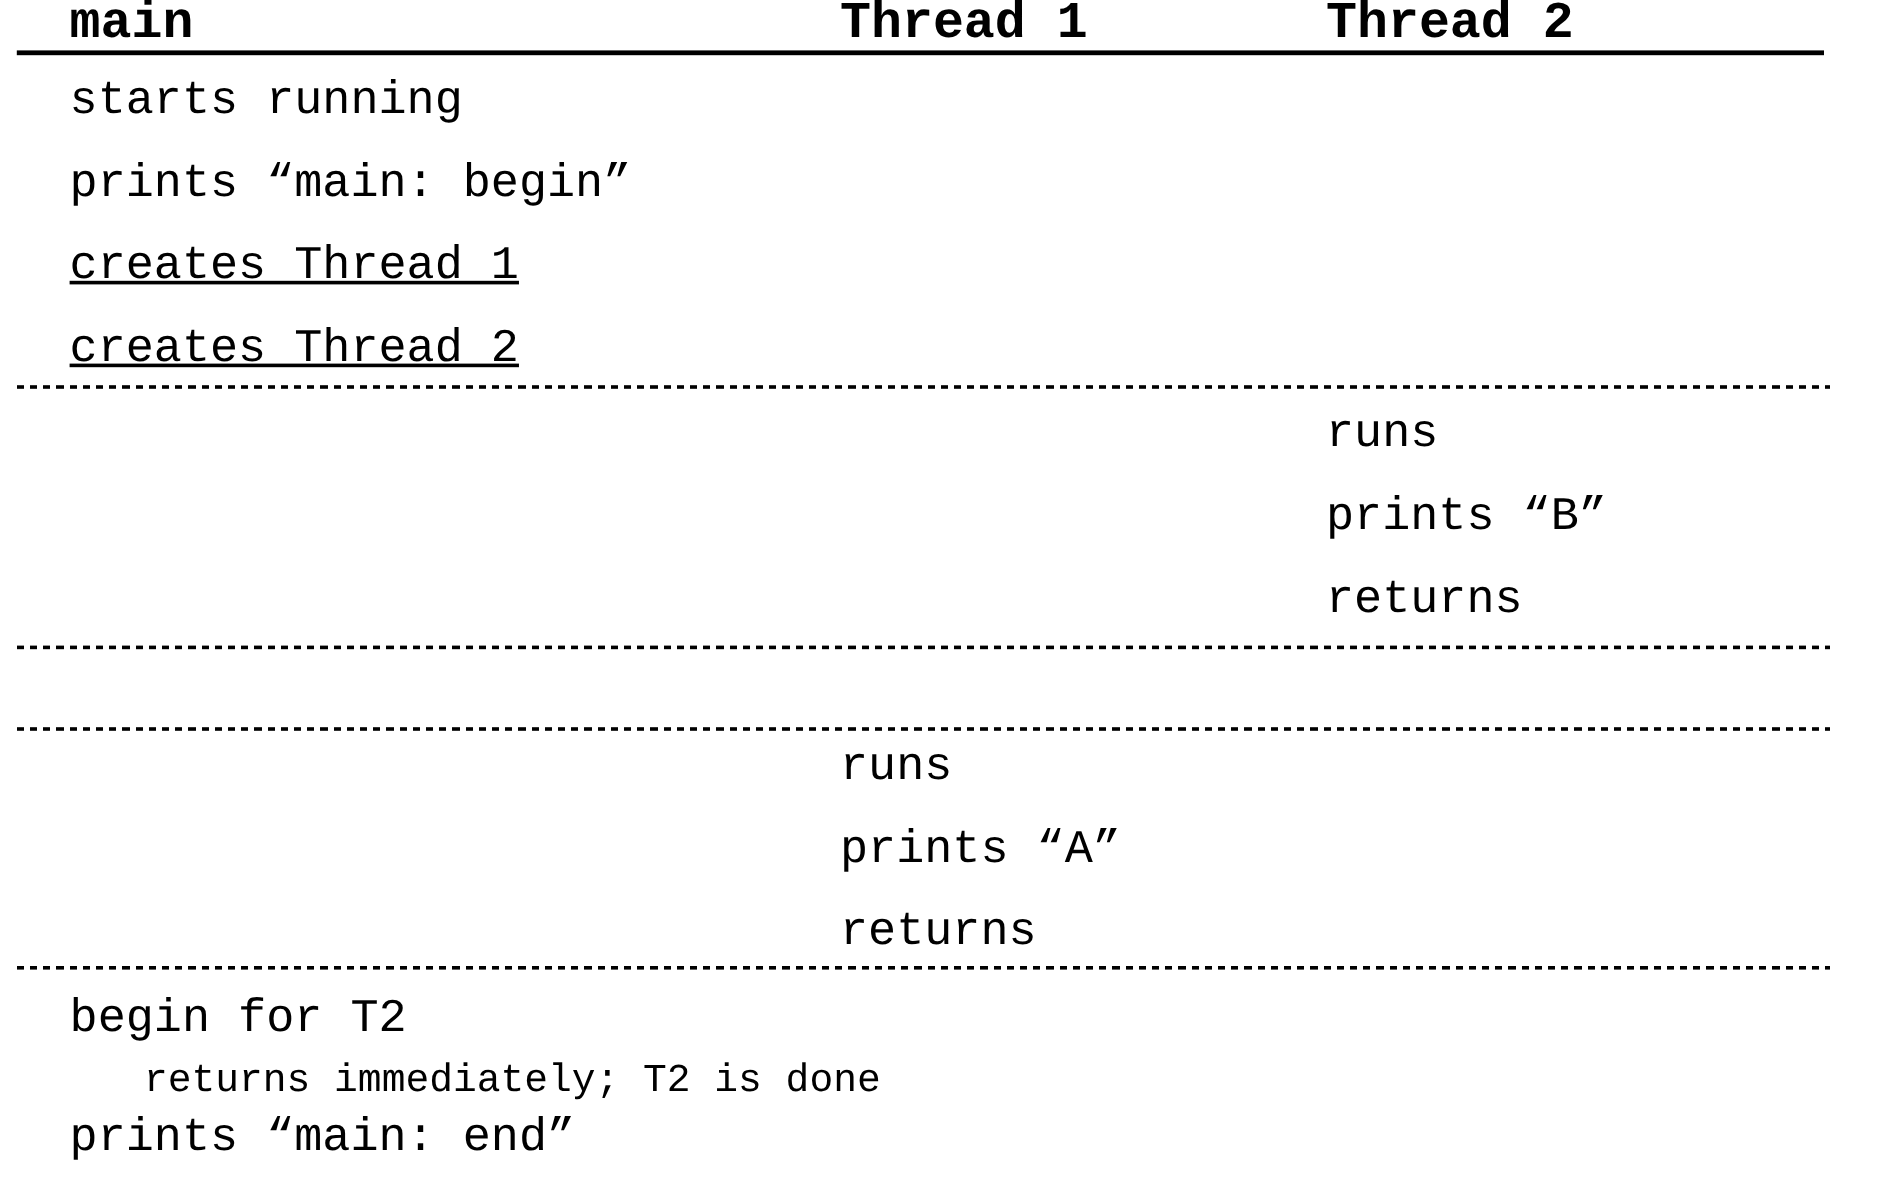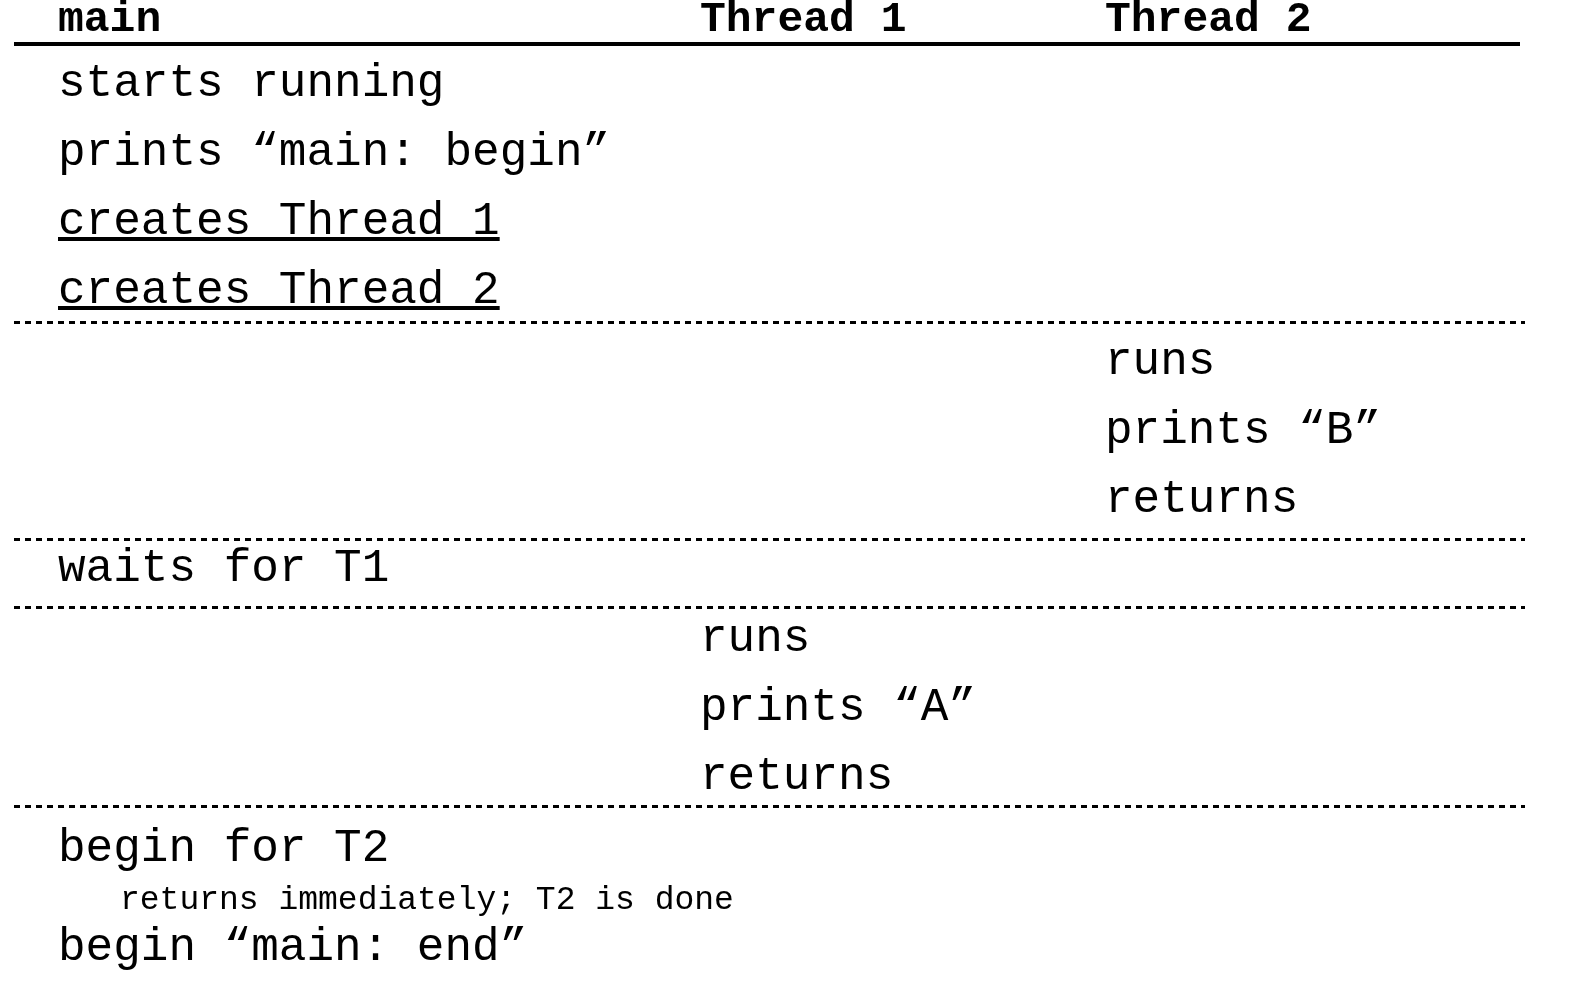--- a/index.html
+++ b/index.html
@@ -60,21 +60,21 @@
     background-image: repeating-linear-gradient(
         to right,
         #000 0px, #000 6px,
         rgba(0,0,0,0) 6px, rgba(0,0,0,0) 11px);
     height: 3px;
   }
 
   
   .line {
     position: absolute;
-    font-size: 46px;
+    font-size: 39px;
     line-height: 44px;
     font-weight: normal;
     white-space: pre;
   }
   .line.c-main { left: 58px;   }
   .line.c-t1   { left: 700px;  }
   .line.c-t2   { left: 1105px; }
 
   .line.small {
     font-size: 33px;
@@ -101,27 +101,26 @@
   <div class="line c-main" style="top:269px;text-decoration:underline;">creates Thread 2</div>
 
   <div class="rule-dashed" style="top:321px;"></div>
 
   <div class="line c-t2" style="top:340px;">runs</div>
   <div class="line c-t2" style="top:409px;">prints “B”</div>
   <div class="line c-t2" style="top:478px;">returns</div>
 
   <div class="rule-dashed" style="top:538px;"></div>
 
-  <div class="line c-main" style="top:547px;">waits for T1</div>
 
   <div class="rule-dashed" style="top:606px;"></div>
 
   <div class="line c-t1" style="top:617px;">runs</div>
   <div class="line c-t1" style="top:686px;">prints “A”</div>
   <div class="line c-t1" style="top:755px;">returns</div>
 
   <div class="rule-dashed" style="top:805px;"></div>
 
   <div class="line c-main" style="top:827px;">begin for T2</div>
   <div class="line small" style="top:884px;">returns immediately; T2 is done</div>
-  <div class="line c-main" style="top:926px;">begin “main: end”</div>
+  <div class="line c-main" style="top:926px;">prints “main: end”</div>
 
 </div>
 
 </body></html>

